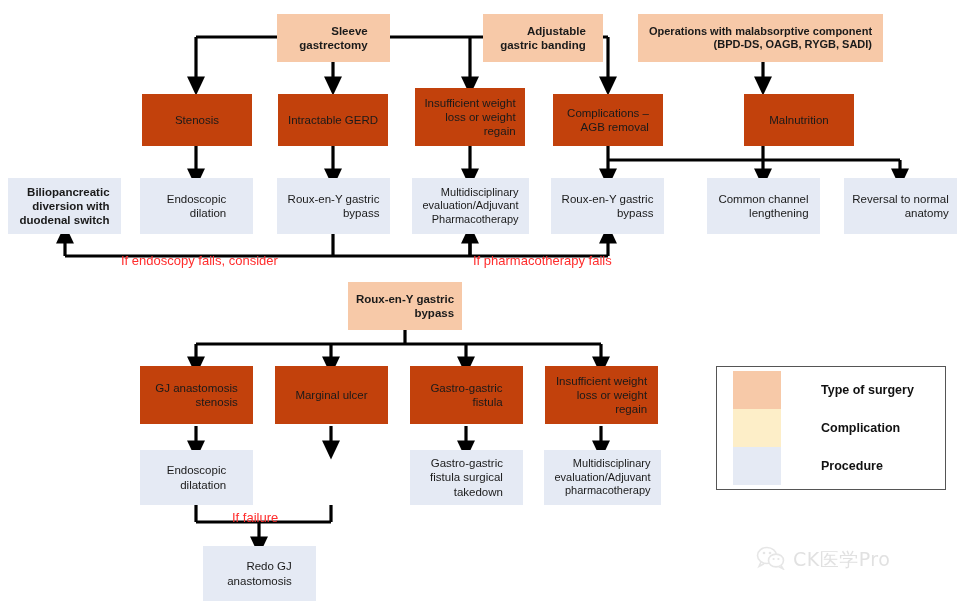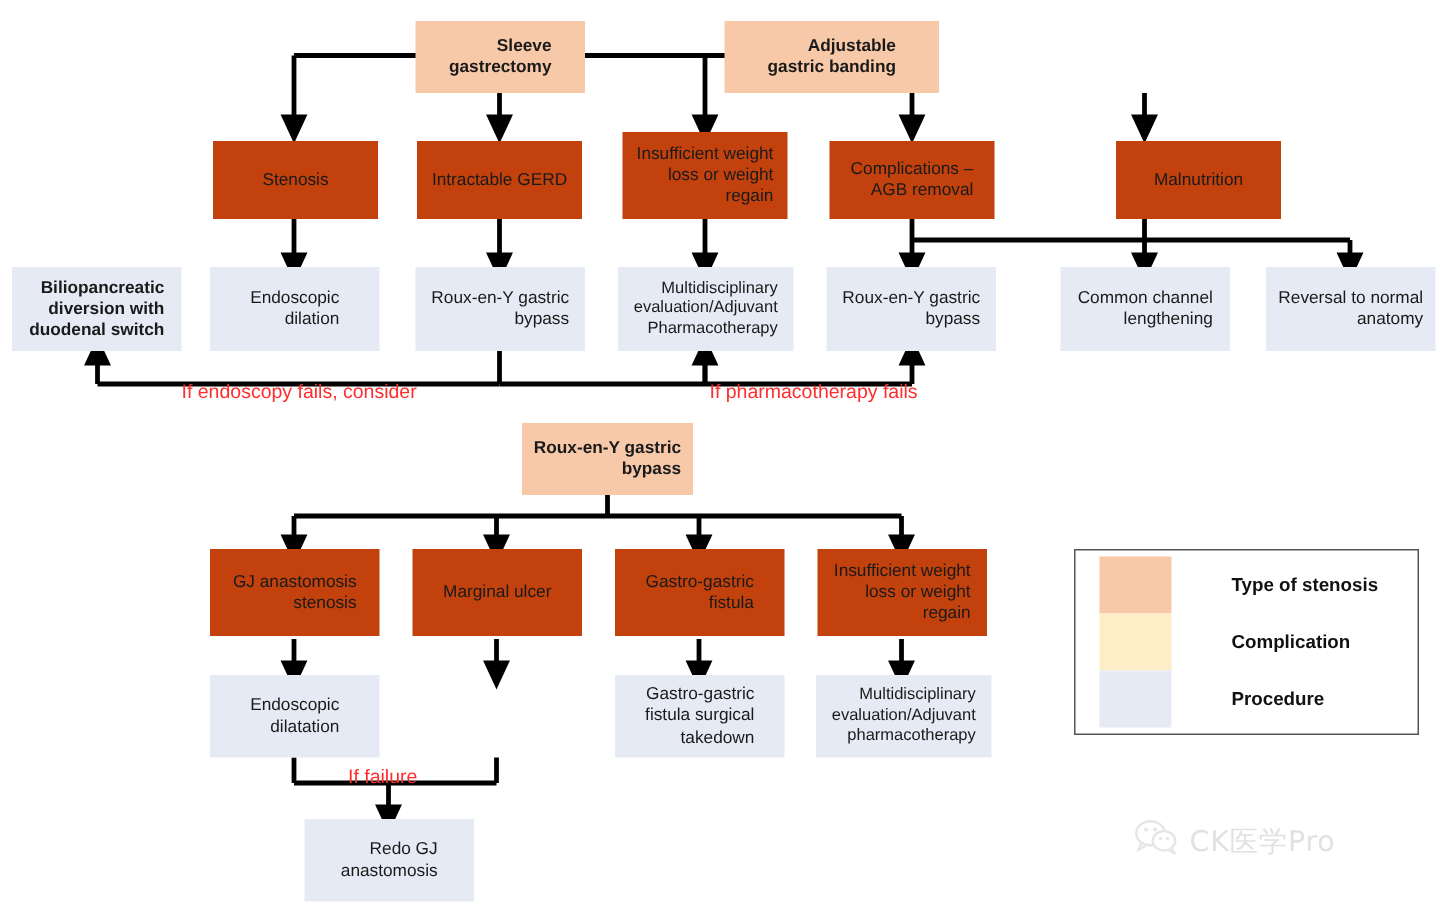--- a/index.html
+++ b/index.html
@@ -131,23 +131,25 @@
       <path d="M196,505 L196,522"></path>
       <path d="M331,505 L331,522"></path>
       <path d="M196,522 L331,522"></path>
       <path d="M259,522 L259,546" marker-end="url(#arrow)"></path>
     </g>
   </svg>
 
   <div class="node surgery" style="left:277px;top:14px;width:113px;height:48px;">Sleeve
 gastrectomy</div>
 
-  <div class="node surgery" style="left:483px;top:14px;width:143px;height:48px;">Adjustable
+  <div class="node surgery" style="left:483px;top:14px;width:120px;height:48px;">Adjustable
 gastric banding</div>
 
+  <div class="node surgery" style="left:638px;top:14px;width:245px;height:48px;font-size:11px;">Operations with malabsorptive component
+(BPD-DS, OAGB, RYGB, SADI)</div>
 
   <div class="node complication" style="left:142px;top:94px;width:110px;height:52px;">Stenosis</div>
 
   <div class="node complication" style="left:278px;top:94px;width:110px;height:52px;">Intractable GERD</div>
 
   <div class="node complication" style="left:415px;top:88px;width:110px;height:58px;">Insufficient weight
 loss or weight
 regain</div>
 
   <div class="node complication" style="left:553px;top:94px;width:110px;height:52px;">Complications –
@@ -210,21 +212,21 @@
 pharmacotherapy</div>
 
   <div class="node procedure" style="left:203px;top:546px;width:113px;height:55px;">Redo GJ
 anastomosis</div>
 
   <div class="lbl" style="left:232px;top:510px;">If failure</div>
 
   <div id="legend">
     <div class="legend-row" style="top:4px;">
       <span class="legend-swatch" style="background:#f7c9a8;"></span>
-      <span class="legend-text">Type of stenosis</span>
+      <span class="legend-text">Type of surgery</span>
     </div>
     <div class="legend-row" style="top:42px;">
       <span class="legend-swatch" style="background:#fdeec8;"></span>
       <span class="legend-text">Complication</span>
     </div>
     <div class="legend-row" style="top:80px;">
       <span class="legend-swatch" style="background:#e5eaf4;"></span>
       <span class="legend-text">Procedure</span>
     </div>
   </div>

